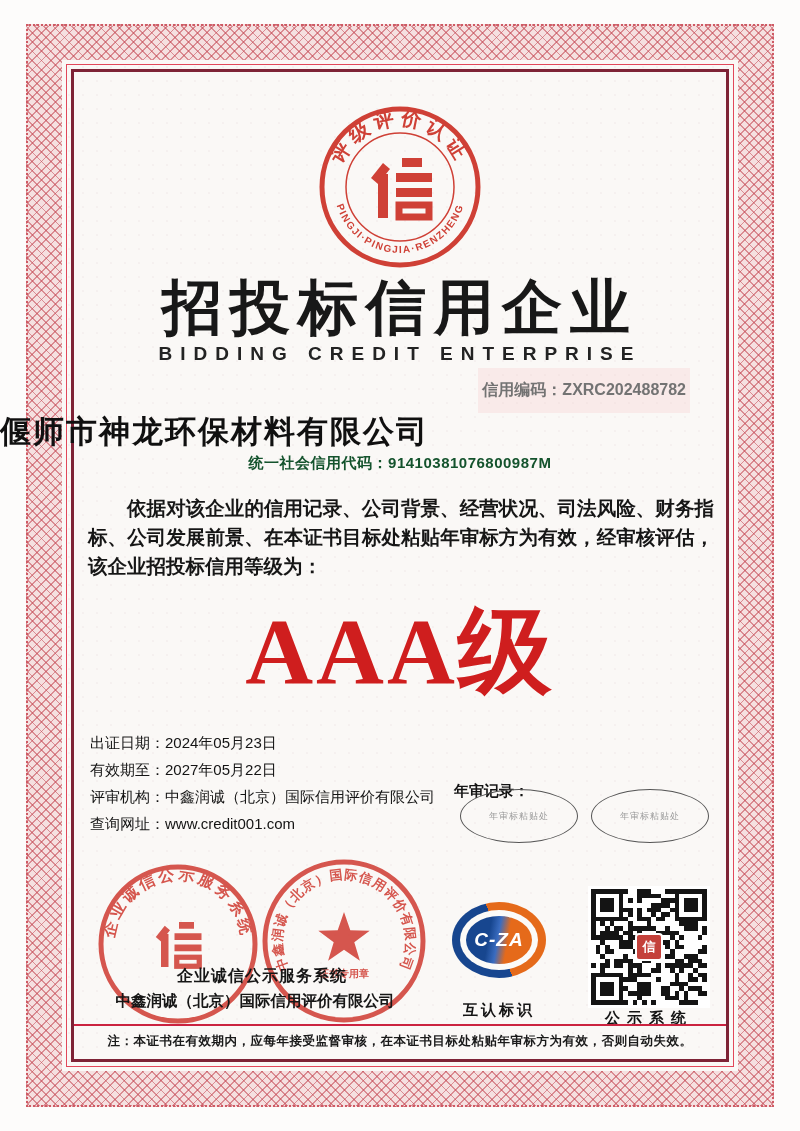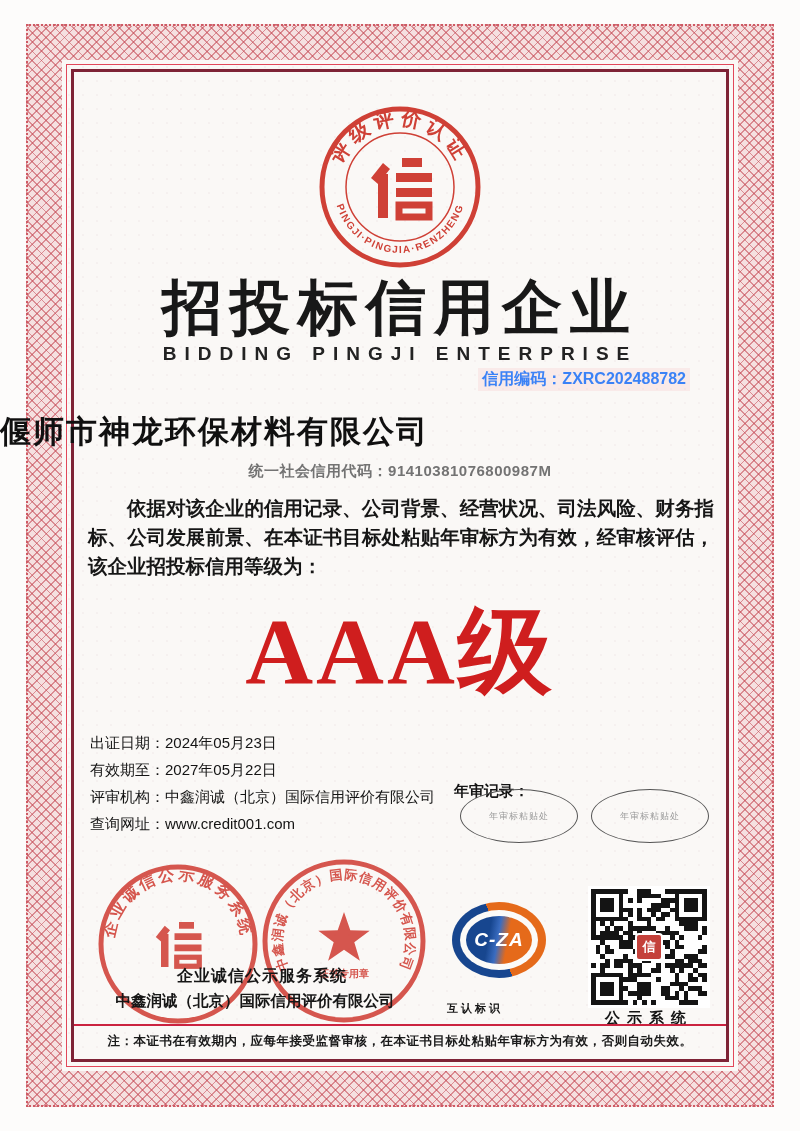--- a/index.html
+++ b/index.html
@@ -30,26 +30,26 @@
     display:flex;align-items:center;justify-content:center;
   }
   .note-band span{font-size:12.5px;font-weight:bold;color:#1a1a1a;letter-spacing:.5px;}
 
   .seal-top{position:absolute;left:317px;top:104px;opacity:.95;}
   .title{position:absolute;top:268px;left:0;right:0;text-align:center;
     font-size:60px;font-weight:900;color:#181818;letter-spacing:8px;
     font-family:"Liberation Serif", serif;}
   .subtitle{position:absolute;top:343px;left:0;right:0;text-align:center;
     font-size:19px;font-weight:700;color:#232323;letter-spacing:8px;}
-  .credit-code{position:absolute;top:368px;right:110px;font-size:16px;font-weight:700;color:#3b82f6;
-    background:rgba(246,210,210,.35);padding:1px 4px;}
+  .credit-code{position:absolute;top:368px;right:110px;font-size:16px;font-weight:700;color:#737373;
+    background:rgba(246,210,210,.35);padding:12px 4px;}
   .company{position:absolute;top:411px;left:0;right:0;
     font-size:31px;font-weight:800;letter-spacing:2px;color:#101010;}
   .uscc{position:absolute;top:454px;left:0;right:0;text-align:center;
-    font-size:15px;font-weight:700;color:#737373;letter-spacing:.5px;margin-top:8px;}
+    font-size:15px;font-weight:700;color:#14532d;letter-spacing:.5px;}
   .para{position:absolute;left:88px;width:626px;top:494px;
     font-size:19.5px;font-weight:700;line-height:29px;color:#161616;
     text-align:justify;text-indent:2em;font-family:"Liberation Serif", serif;}
   .grade{position:absolute;top:588px;left:0;right:0;text-align:center;
     font-size:94px;font-weight:700;color:#cf1e1e;letter-spacing:3px;
     font-family:"Liberation Serif", serif;}
   .fields{position:absolute;left:90px;top:729px;font-size:15px;font-weight:400;color:#141414;}
   .fields .fr{line-height:27px;white-space:nowrap;}
   .annual-label{position:absolute;left:454px;top:757px;font-size:15px;font-weight:700;color:#141414;margin-top:25px;}
   .oval{position:absolute;width:116px;height:52px;border:1.5px solid #555;border-radius:50%;
@@ -68,22 +68,22 @@
 
   .cza{position:absolute;left:452px;top:902px;width:94px;height:76px;border-radius:50%;
     background:conic-gradient(from 160deg,#17468f 0 50%,#e56a1a 50% 100%);
     display:flex;align-items:center;justify-content:center;}
   .cza-mid{width:78px;height:60px;border-radius:50%;background:#fbfaf8;
     display:flex;align-items:center;justify-content:center;}
   .cza-core{width:66px;height:48px;border-radius:50%;
     background:linear-gradient(100deg,#17468f 35%,#3a6cc0 48%,#e56a1a 62%);
     display:flex;align-items:center;justify-content:center;
     color:#fff;font-weight:800;font-style:italic;font-size:19px;letter-spacing:1px;}
-  .mutual-label{position:absolute;left:447px;top:1001px;width:104px;text-align:left;
-    font-size:11px;font-weight:800;color:#141414;letter-spacing:3px;}
+  .mutual-label{position:absolute;left:447px;top:1001px;width:104px;text-align:center;
+    font-size:15px;font-weight:800;color:#141414;letter-spacing:3px;}
 
   .qr{position:absolute;left:588px;top:886px;width:122px;height:122px;background:#fff;}
   .qr-grid{position:absolute;left:3px;top:3px;right:3px;bottom:3px;
     display:grid;grid-template-columns:repeat(25,1fr);grid-auto-rows:1fr;}
   .qr-grid i{display:block;}
   .qr-grid i.b{background:#141414;}
   .qr-logo{position:absolute;left:50%;top:50%;width:24px;height:24px;transform:translate(-50%,-50%);
     background:#c4413b;border:2px solid #fff;border-radius:4px;
     display:flex;align-items:center;justify-content:center;
     color:#fff;font-size:13px;font-weight:bold;}
@@ -115,21 +115,21 @@
       <polygon points="1,20 13,5 20,11 8,26"></polygon>
       <rect x="8" y="16" width="10" height="44"></rect>
       <rect x="32" y="0" width="20" height="9"></rect>
       <rect x="26" y="15" width="36" height="9"></rect>
       <rect x="26" y="30" width="36" height="9"></rect>
       <rect x="29" y="47" width="30" height="12" fill="none" stroke="#cd372c" stroke-width="7"></rect>
     </g>
   </svg>
 
   <div class="title">招投标信用企业</div>
-  <div class="subtitle">BIDDING PINGJI ENTERPRISE</div>
+  <div class="subtitle">BIDDING CREDIT ENTERPRISE</div>
 
   <div class="credit-code">
     <span>信用编码：</span><span>ZXRC202488782</span>
   </div>
 
   <div class="company">偃师市神龙环保材料有限公司</div>
   <div class="uscc">
     <span>统一社会信用代码：</span><span>91410381076800987M</span>
   </div>
 

